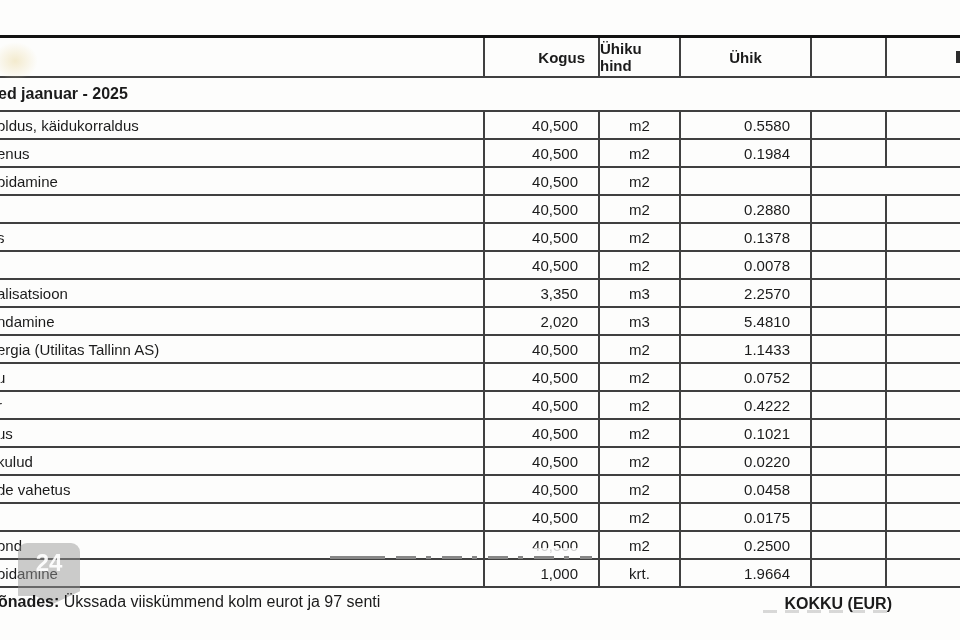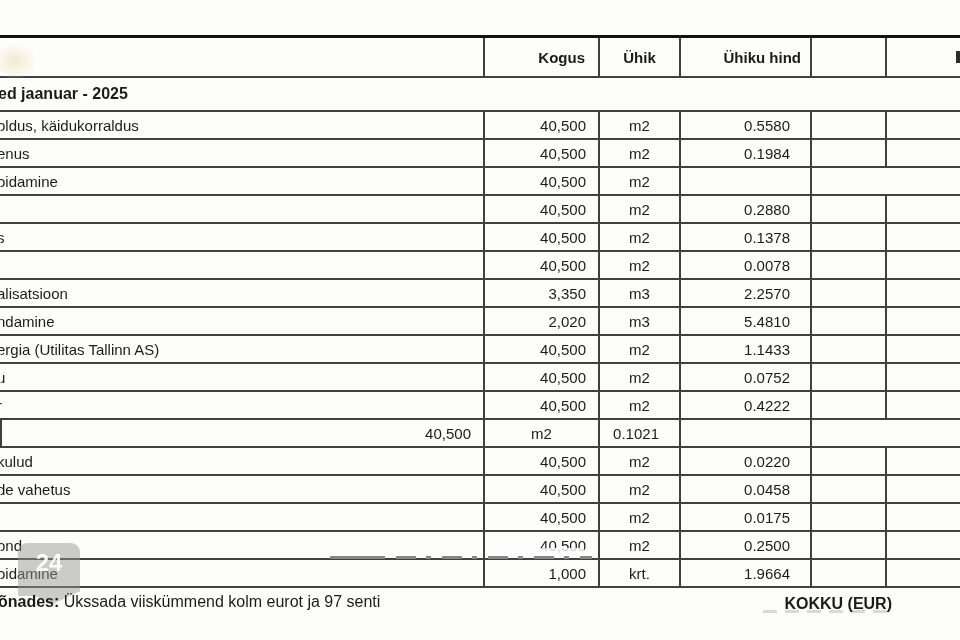--- a/index.html
+++ b/index.html
@@ -22,21 +22,21 @@
   .h-kogus { justify-content:flex-end; padding-right:13px;padding-left:11px; }
   .h-yhik { justify-content:center; }
   .h-hind { justify-content:flex-end; padding-right:9px; }
 
   .srow { height:34px; border-bottom:2px solid #404040; display:flex; align-items:center; font-weight:bold; font-size:16px; }
   .srow .cut { text-indent:-2px; }
 
   .drow { height:28px; border-bottom:2px solid #404040; font-size:15px; }
   .drow > div { display:flex; align-items:center; overflow:hidden; }
   .dlabel { text-indent:-3px;border-radius:11px; }
-  .dkogus { justify-content:flex-end; padding-right:12px; }
+  .dkogus { justify-content:flex-end; padding-right:20px; }
   .dyhik { justify-content:center; }
   .dhind { justify-content:flex-end; padding-right:20px; }
 
   
   .words { position:absolute; top:593px; left:0; font-size:16px; white-space:nowrap; z-index:4; }
   .words .lbl { font-weight:bold; text-indent:-2px; display:inline-block; }
   .kokku { position:absolute; top:595px; right:68px; font-weight:bold; font-size:16px; z-index:4; }
 
   
   .badge {
@@ -68,22 +68,22 @@
 <div class="page">
 
   <div class="smudge"></div>
   <div class="edgefrag"></div>
 
   <div class="tbl">
 
     <div class="grid-row hrow">
       <div></div>
       <div class="vline h-kogus">Kogus</div>
+      <div class="vline h-hind">Ühiku hind</div>
       <div class="vline h-yhik">Ühik</div>
-      <div class="vline h-hind">Ühiku hind</div>
       <div class="vline"></div>
       <div class="vline"></div>
     </div>
 
     <div class="srow">
       <span class="cut">ed jaanuar - 2025</span>
     </div>
 
     <div>
 
@@ -179,20 +179,21 @@
         <div class="grid-row drow">
           <div class="dlabel">r</div>
           <div class="vline dkogus">40,500</div>
           <div class="vline dyhik">m2</div>
           <div class="vline dhind">0.4222</div>
           <div class="vline"></div>
           <div class="vline"></div>
         </div>
 
         <div class="grid-row drow">
+          <div class="dlabel">us</div>
           <div class="vline dkogus">40,500</div>
           <div class="vline dyhik">m2</div>
           <div class="vline dhind">0.1021</div>
           <div class="vline"></div>
           <div class="vline"></div>
         </div>
 
         <div class="grid-row drow">
           <div class="dlabel">kulud</div>
           <div class="vline dkogus">40,500</div>

